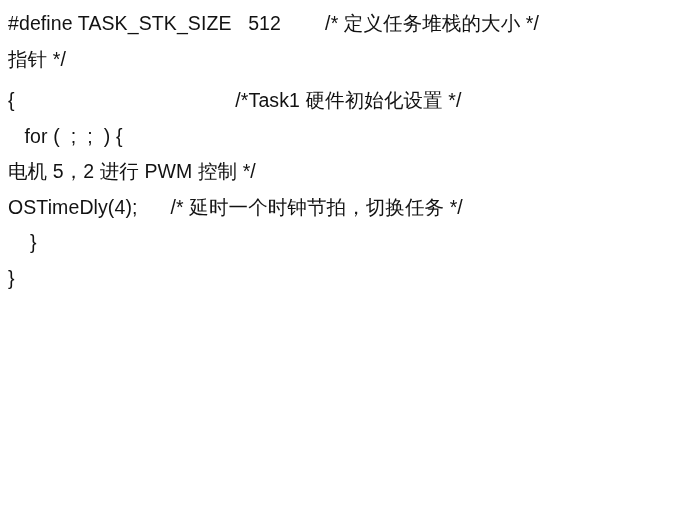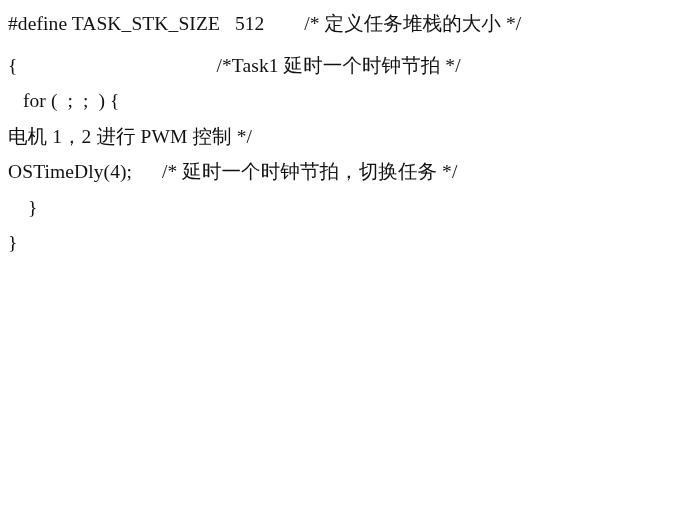--- a/index.html
+++ b/index.html
@@ -18,38 +18,39 @@
     position: relative;
     width: 674px;
     height: 531px;
     box-sizing: border-box;
     padding: 6px 10px 0 8px;
   }
   .code-block {
     display: block;
   }
   .line {
-    font-family: Liberation Serif, serif;
+    font-family: Liberation Sans, sans-serif;
     font-size: 19.5px;
     line-height: 35.5px;
     white-space: pre;
     letter-spacing: 0.1px;
     color: #121212;
   }
   .spacer-sm {
     height: 6px;
   }
 </style>
 </head>
 <body>
 
 <div class="page">
   <div class="code-block">
     <div class="line">#define TASK_STK_SIZE   512        /* 定义任务堆栈的大小 */</div>
+    <div class="line">指针 */</div>
     <div class="spacer-sm"></div>
-    <div class="line">{                                        /*Task1 延时一个时钟节拍 */</div>
+    <div class="line">{                                        /*Task1 硬件初始化设置 */</div>
     <div class="line">   for (  ;  ;  ) {</div>
-    <div class="line">电机 1，2 进行 PWM 控制 */</div>
+    <div class="line">电机 5，2 进行 PWM 控制 */</div>
     <div class="line">OSTimeDly(4);      /* 延时一个时钟节拍，切换任务 */</div>
     <div class="line">    }</div>
     <div class="line">}</div>
   </div>
 </div>
 
 </body></html>

